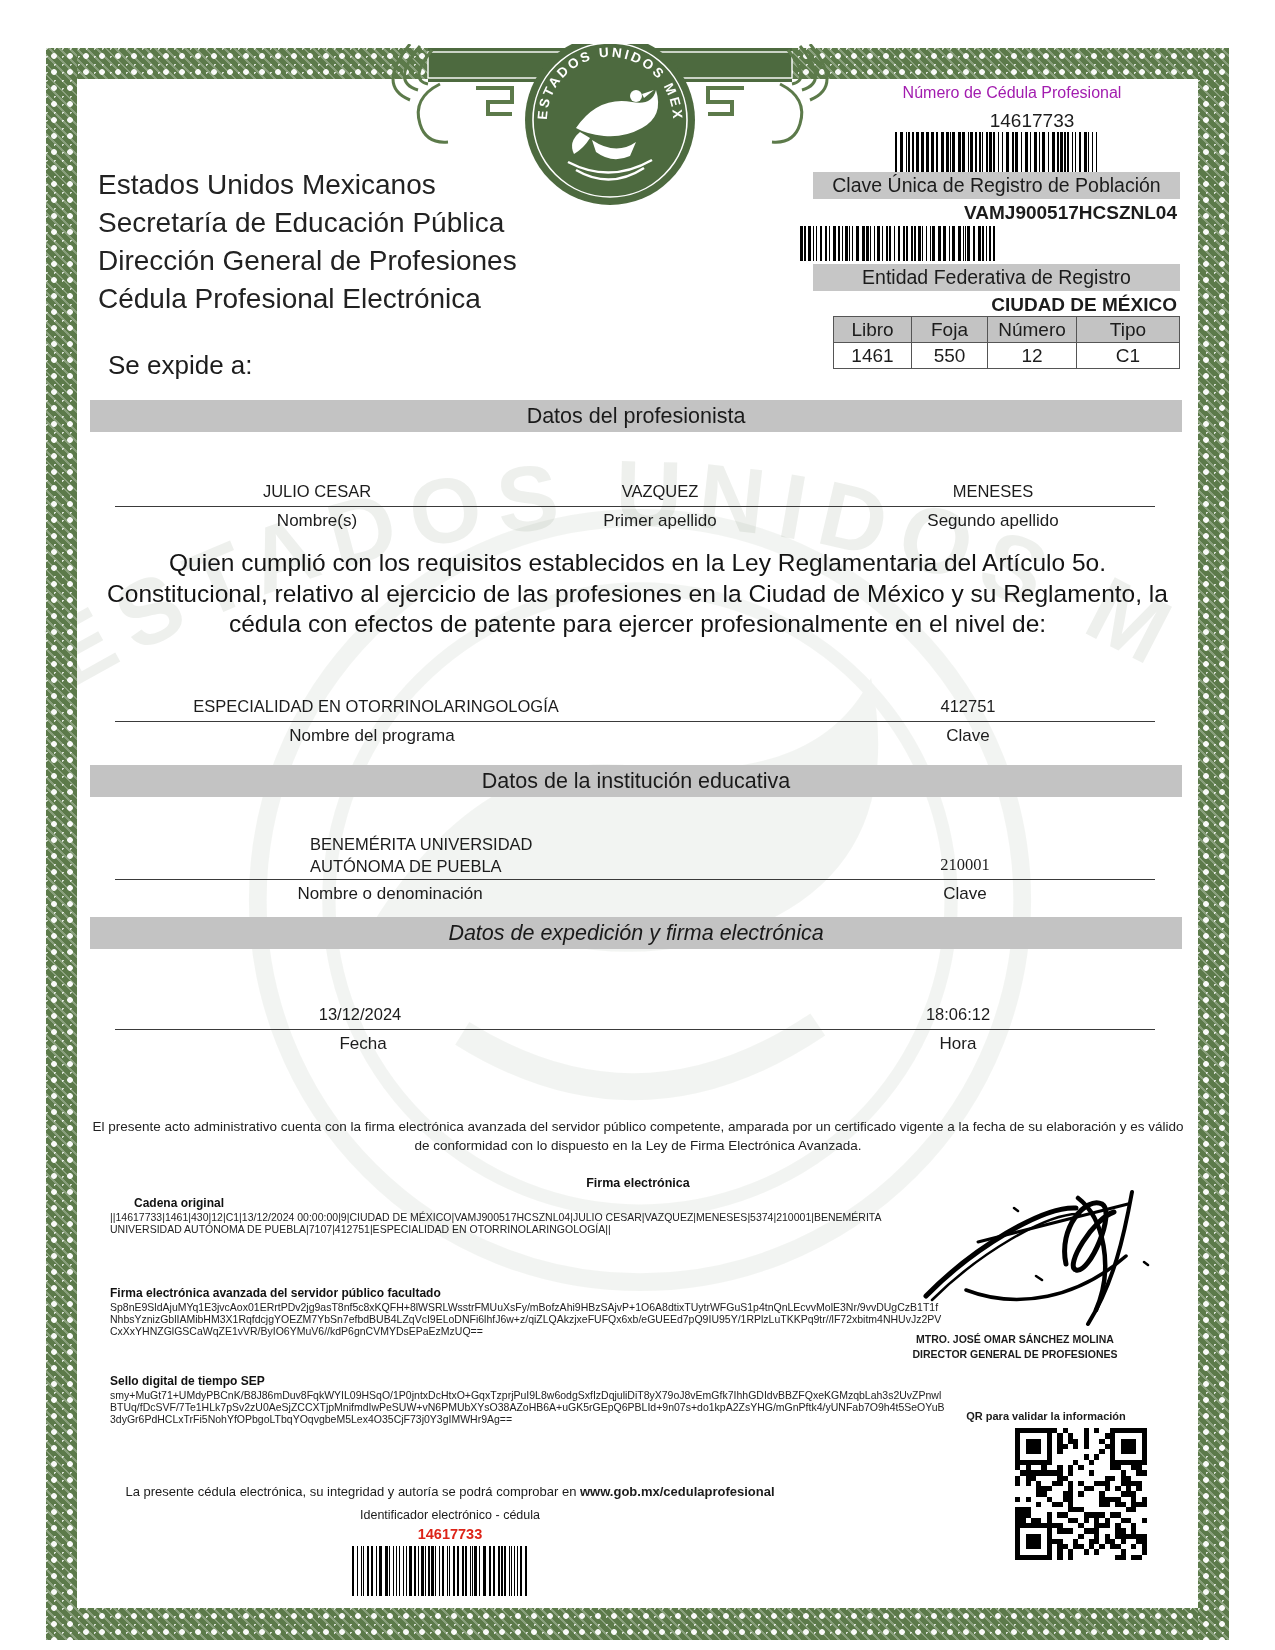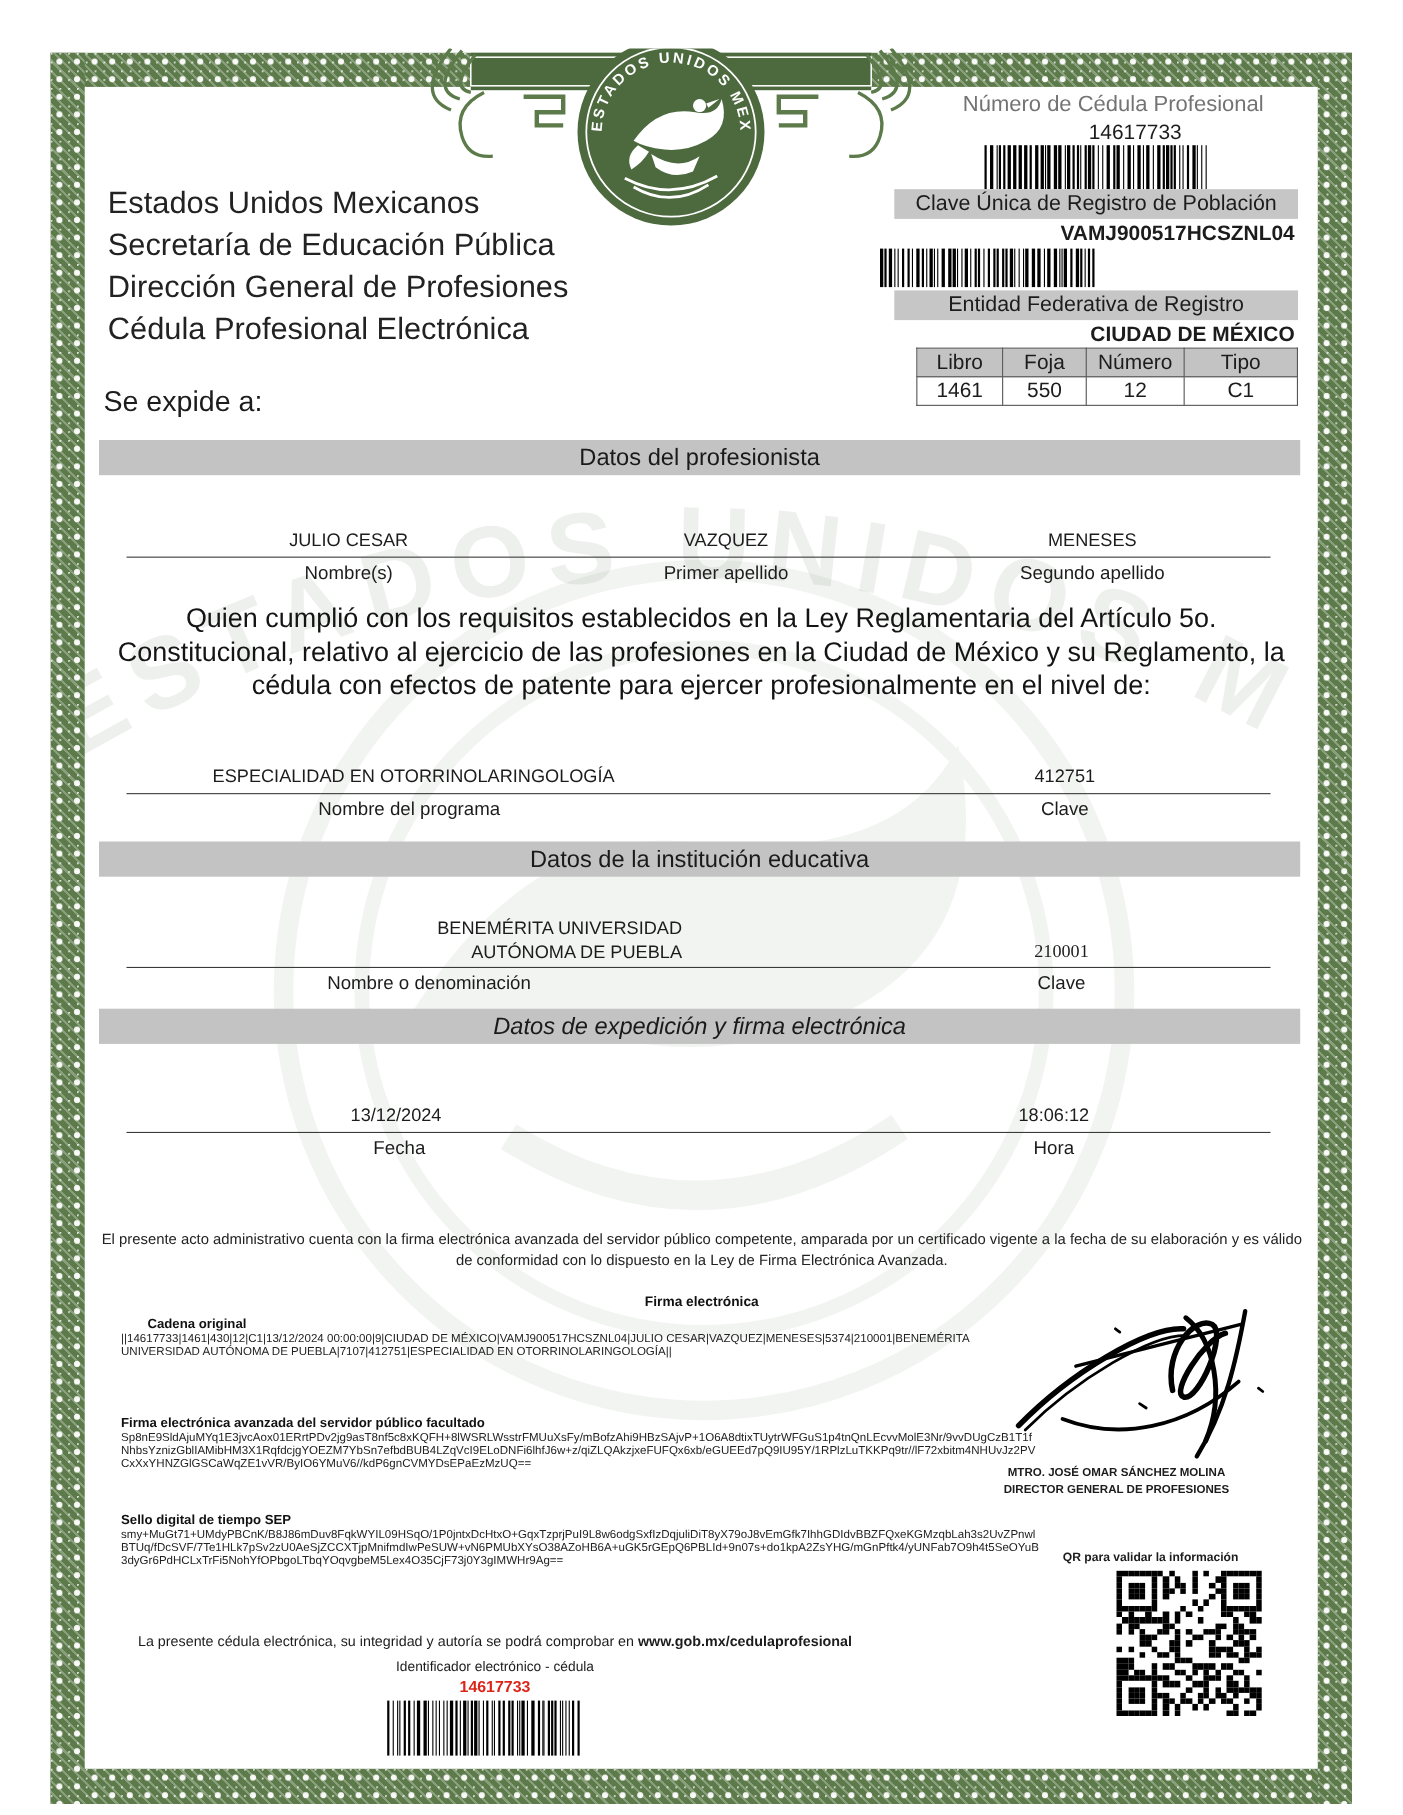--- a/index.html
+++ b/index.html
@@ -8,24 +8,24 @@
   .abs{position:absolute;}
   
   .borderband{position:absolute;background-color:#5c7a4a;
     background-image:
       radial-gradient(circle at 50% 50%, rgba(255,255,255,.95) 2.5px, transparent 3.2px),
       radial-gradient(circle at 0 0, rgba(255,255,255,.75) 1.6px, transparent 2.2px),
       repeating-linear-gradient(45deg, rgba(255,255,255,.28) 0 2px, transparent 2px 7px);
     background-size:16px 16px,8px 8px,auto;}
   
   .hlines{left:98px;top:166px;font-size:28px;line-height:38px;color:#222;}
-  .expide{left:94px;top:350px;font-size:26px;}
+  .expide{left:108px;top:350px;font-size:26px;}
   
   .ctr{transform:translateX(-50%);white-space:nowrap;}
-  .rlab{font-size:20px;color:#737373;}
+  .rlab{font-size:16px;color:#a21caf;}
   .graybar{background:#c6c6c6;text-align:center;font-size:19.5px;line-height:27px;height:27px;width:367px;left:813px;}
   .bold{font-weight:bold;}
   .rt{right:98px;text-align:right;white-space:nowrap;}
   
   table.reg{position:absolute;left:833px;top:316px;border-collapse:collapse;font-size:19px;}
   table.reg td{border:1.5px solid #555;text-align:center;height:25px;padding:0;}
   table.reg tr.hd td{background:#c3c3c3;}
   .w1{width:77px}.w2{width:75px}.w3{width:88px}.w4{width:102px}
   
   .secbar{left:90px;width:1092px;height:32px;background:#c3c3c3;text-align:center;
@@ -259,21 +259,21 @@
   <div class="abs para" style="top:548px;">Quien cumplió con los requisitos establecidos en la Ley Reglamentaria del Artículo 5o. Constitucional, relativo al ejercicio de las profesiones en la Ciudad de México y su Reglamento, la cédula con efectos de patente para ejercer profesionalmente en el nivel de:</div>
 
   <div class="abs val ctr" style="left:376px;top:697px;">ESPECIALIDAD EN OTORRINOLARINGOLOGÍA</div>
   <div class="abs val ctr" style="left:968px;top:697px;">412751</div>
   <div class="abs uline" style="top:721px;"></div>
   <div class="abs flab ctr" style="left:372px;top:726px;">Nombre del programa</div>
   <div class="abs flab ctr" style="left:968px;top:726px;">Clave</div>
 
   <div class="abs secbar" style="top:765px;">Datos de la institución educativa</div>
 
-  <div class="abs" style="left:465px;top:833px;transform:translateX(-50%);width:310px;text-align:right;font-size:16.5px;line-height:22px;">BENEMÉRITA UNIVERSIDAD AUTÓNOMA DE PUEBLA</div>
+  <div class="abs" style="left:465px;top:833px;transform:translateX(-50%);width:310px;text-align:left;font-size:16.5px;line-height:22px;">BENEMÉRITA UNIVERSIDAD AUTÓNOMA DE PUEBLA</div>
   <div class="abs val ctr" style="left:965px;top:855px;font-family:Liberation Serif, serif;">210001</div>
   <div class="abs uline" style="top:879px;"></div>
   <div class="abs flab ctr" style="left:390px;top:884px;">Nombre o denominación</div>
   <div class="abs flab ctr" style="left:965px;top:884px;">Clave</div>
 
   <div class="abs secbar" style="top:917px;font-style:italic;">Datos de expedición y firma electrónica</div>
 
   <div class="abs val ctr" style="left:360px;top:1005px;">13/12/2024</div>
   <div class="abs val ctr" style="left:958px;top:1005px;">18:06:12</div>
   <div class="abs uline" style="top:1029px;"></div>

